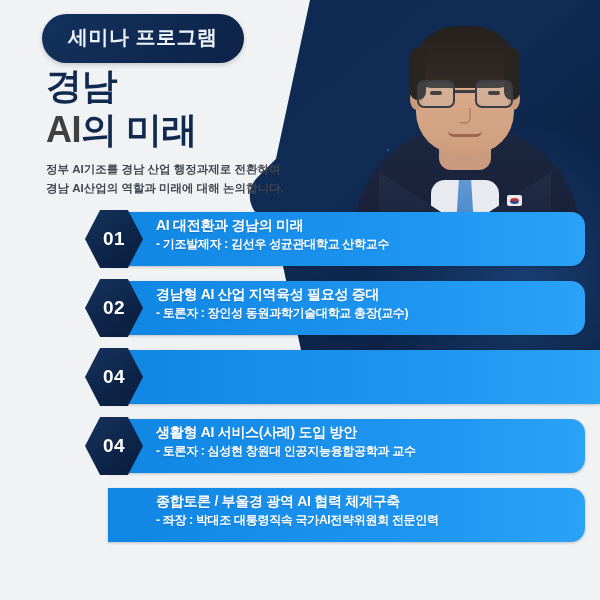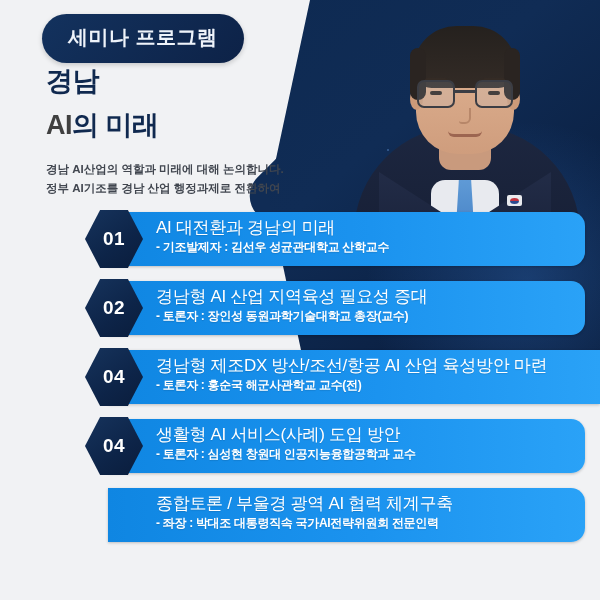--- a/index.html
+++ b/index.html
@@ -220,21 +220,21 @@
     font-size: 20px;
     font-weight: bold;
     letter-spacing: 0.5px;
     box-shadow: 0 2px 5px rgba(0,0,0,0.18);
     z-index: 4;
   }
 
   .title-1, .title-2 {
     position: absolute;
     left: 46px;
-    font-size: 27px;
+    font-size: 36px;
     font-weight: bold;
     letter-spacing: -0.5px;
     line-height: 1;
     z-index: 4;
     white-space: nowrap;
   }
   .title-1 { top: 68px; color: #10294f; }
   .title-2 { top: 112px; color: #10294f; }
   .title-2 .ai { color: #404040; }
 
@@ -289,22 +289,22 @@
     z-index: 3;
   }
 
   .row-text {
     position: absolute;
     left: 156px; top: 5px;
     z-index: 2;
     color: #ffffff;
   }
   .row-title {
-    font-size: 17px;
-    font-weight: normal;
+    font-size: 14px;
+    font-weight: bold;
     letter-spacing: -0.3px;
     line-height: 1.25;
     white-space: nowrap;
     text-shadow: 0 1px 1px rgba(0,0,0,0.12);
   }
   .row-sub {
     font-size: 12px;
     font-weight: bold;
     letter-spacing: -0.3px;
     line-height: 1.3;
@@ -348,22 +348,22 @@
 
   <div class="badge-pill">세미나 프로그램</div>
 
   <div class="title-1">경남</div>
 
   <div class="title-2">
     <span class="ai">AI</span><span>의 미래</span>
   </div>
 
   <div class="subtitle">
+    <div>정부 AI기조를 경남 산업 행정과제로 전환하여</div>
     <div>경남 AI산업의 역할과 미래에 대해 논의합니다.</div>
-    <div>정부 AI기조를 경남 산업 행정과제로 전환하여</div>
   </div>
 
   <div class="program-list">
       <div class="program-row narrow">
         <div class="row-bar"></div>
         <div class="num-badge">01</div>
         <div class="row-text">
           <div class="row-title">AI 대전환과 경남의 미래</div>
           <div class="row-sub">- 기조발제자 : 김선우 성균관대학교 산학교수</div>
         </div>
@@ -372,24 +372,20 @@
         <div class="row-bar"></div>
         <div class="num-badge">02</div>
         <div class="row-text">
           <div class="row-title">경남형 AI 산업 지역육성 필요성 증대</div>
           <div class="row-sub">- 토론자 : 장인성 동원과학기술대학교 총장(교수)</div>
         </div>
       </div>
       <div class="program-row wide">
         <div class="row-bar"></div>
         <div class="num-badge">04</div>
-        <div class="row-text">
-          <div class="row-title">경남형 제조DX 방산/조선/항공 AI 산업 육성방안 마련</div>
-          <div class="row-sub">- 토론자 : 홍순국 해군사관학교 교수(전)</div>
-        </div>
       </div>
       <div class="program-row narrow">
         <div class="row-bar"></div>
         <div class="num-badge">04</div>
         <div class="row-text">
           <div class="row-title">생활형 AI 서비스(사례) 도입 방안</div>
           <div class="row-sub">- 토론자 : 심성현 창원대 인공지능융합공학과 교수</div>
         </div>
       </div>
       <div class="program-row narrow">

